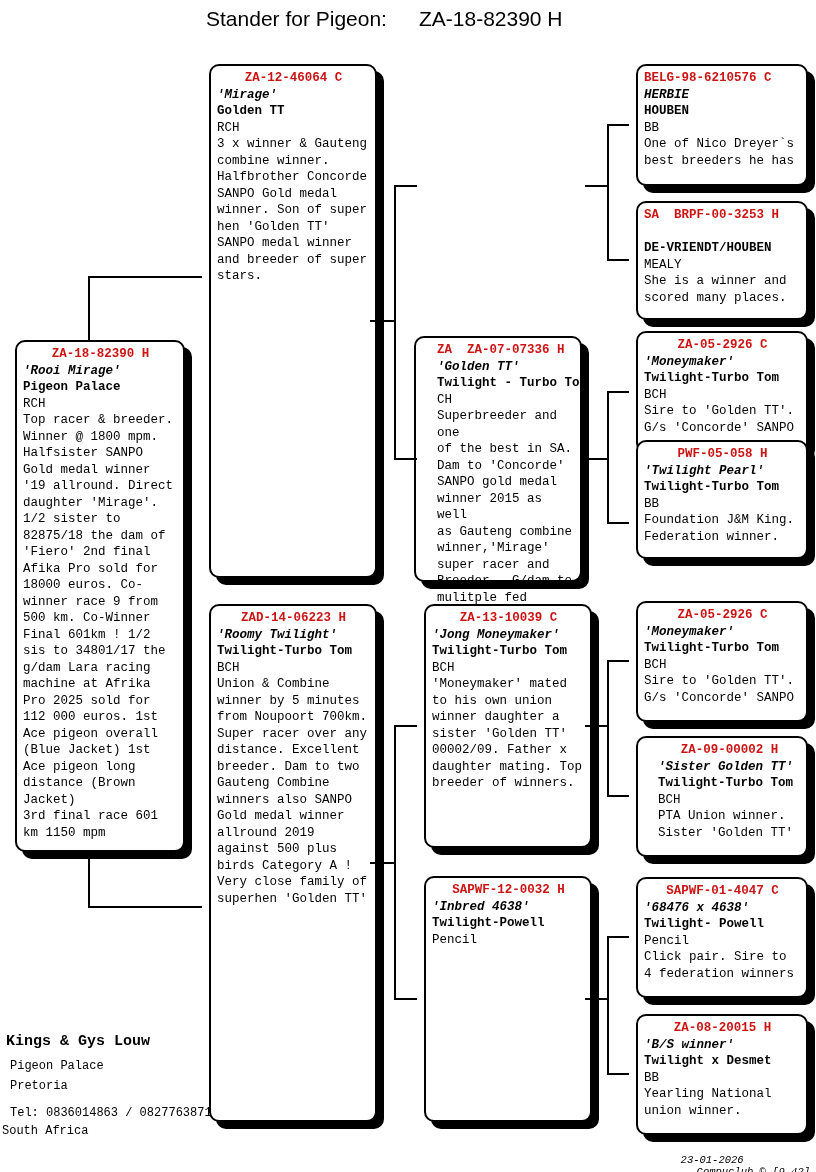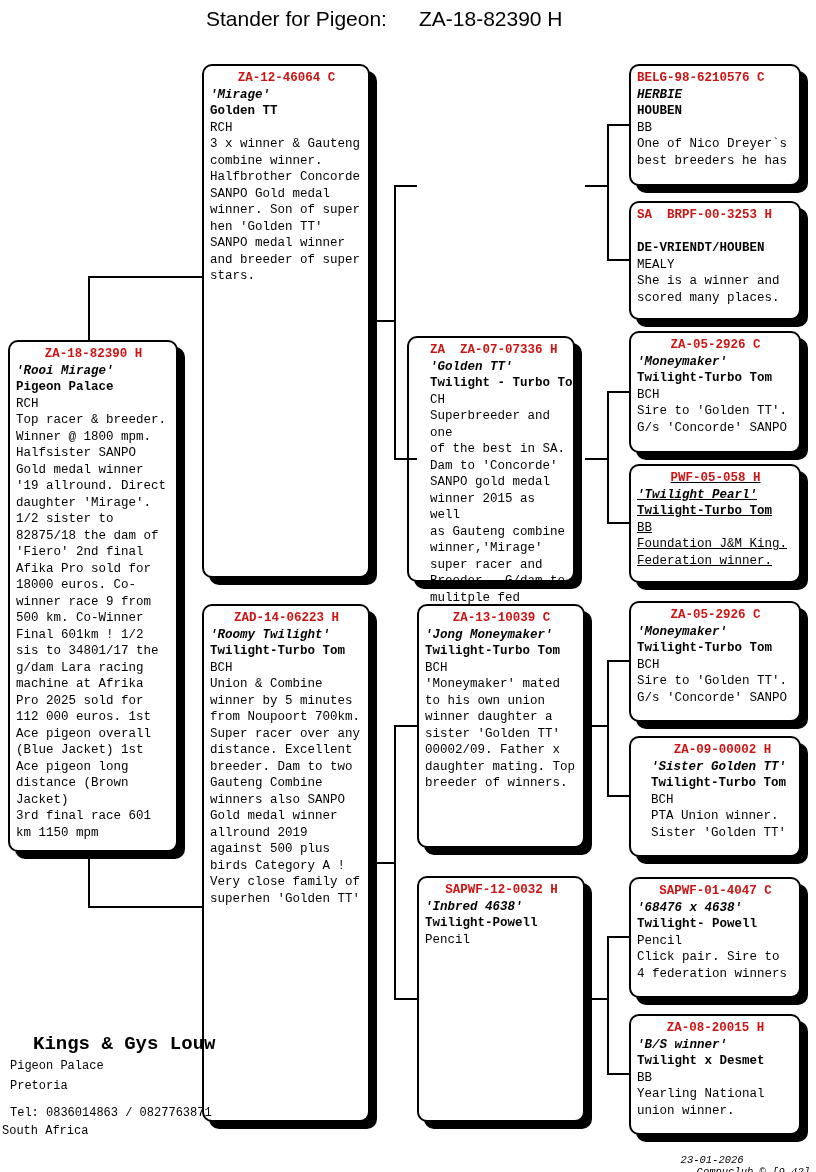--- a/index.html
+++ b/index.html
@@ -2,30 +2,30 @@
 <html style="--ring-red: #cc1414;"><head>
 <meta charset="utf-8">
 <style>
   html,body{margin:0;padding:0;background:#ffffff;}
   #page{position:relative;width:816px;height:1172px;background:#fff;
         font-family:"Liberation Mono","DejaVu Sans Mono",monospace;color:#000;overflow:hidden;}
   .title{position:absolute;left:206px;top:7px;font-family:"Liberation Sans","DejaVu Sans",sans-serif;
          font-size:21px;color:#000;white-space:pre;display:flex;gap:32px;}
   .pbox{position:absolute;background:#fff;border:2px solid #000;border-radius:10px;
         box-shadow:7px 7px 0 #000;box-sizing:border-box;padding:4px 5px 2px 6px;
-        font-size:12.5px;line-height:16.5px;}
+        font-size:12.5px;line-height:16.5px;margin-left:7px;}
   .ring{color:var(--ring-red,#cc1414);font-weight:bold;text-align:center;white-space:pre;}
   .ring.left{text-align:left;}
   .pname{font-style:italic;font-weight:bold;white-space:pre;min-height:16.5px;}
   .strain{font-weight:bold;white-space:pre;}
   .pcolor{white-space:pre;min-height:16.5px;}
   .desc{white-space:pre-wrap;}
   .ln{position:absolute;background:#000;}
   .hln{height:2px;} .vln{width:2px;}
-  .owner-name{position:absolute;left:6px;top:1033px;font-size:19px;font-weight:bold;white-space:pre;margin-left:27px;}
+  .owner-name{position:absolute;left:6px;top:1033px;font-size:15px;font-weight:bold;white-space:pre;}
   .owner-line{position:absolute;font-size:12px;white-space:pre;}
   .footer{position:absolute;right:6px;top:1142px;font-size:10.5px;font-style:italic;white-space:pre;}
   .footer span{margin-left:16px;font-style:italic;}
 </style>
 </head>
 <body>
 
 <div id="page">
 
   <div class="title">
@@ -162,21 +162,21 @@
 
   <div class="pbox" style="left:629px;top:331px;width:172px;height:122px;">
     <div class="ring">ZA-05-2926 C</div>
     <div class="pname">'Moneymaker'</div>
     <div class="strain">Twilight-Turbo Tom</div>
     <div class="pcolor">BCH</div>
     <div class="desc">Sire to 'Golden TT'.
 G/s 'Concorde' SANPO</div>
   </div>
 
-  <div class="pbox" style="left:629px;top:464px;width:172px;height:119px;text-decoration:underline;">
+  <div class="pbox" style="left:629px;top:440px;width:172px;height:119px;">
     <div class="ring">PWF-05-058 H</div>
     <div class="pname">'Twilight Pearl'</div>
     <div class="strain">Twilight-Turbo Tom</div>
     <div class="pcolor">BB</div>
     <div class="desc">Foundation J&amp;M King.
 Federation winner.</div>
   </div>
 
   <div class="pbox" style="left:629px;top:601px;width:172px;height:121px;">
     <div class="ring">ZA-05-2926 C</div>

